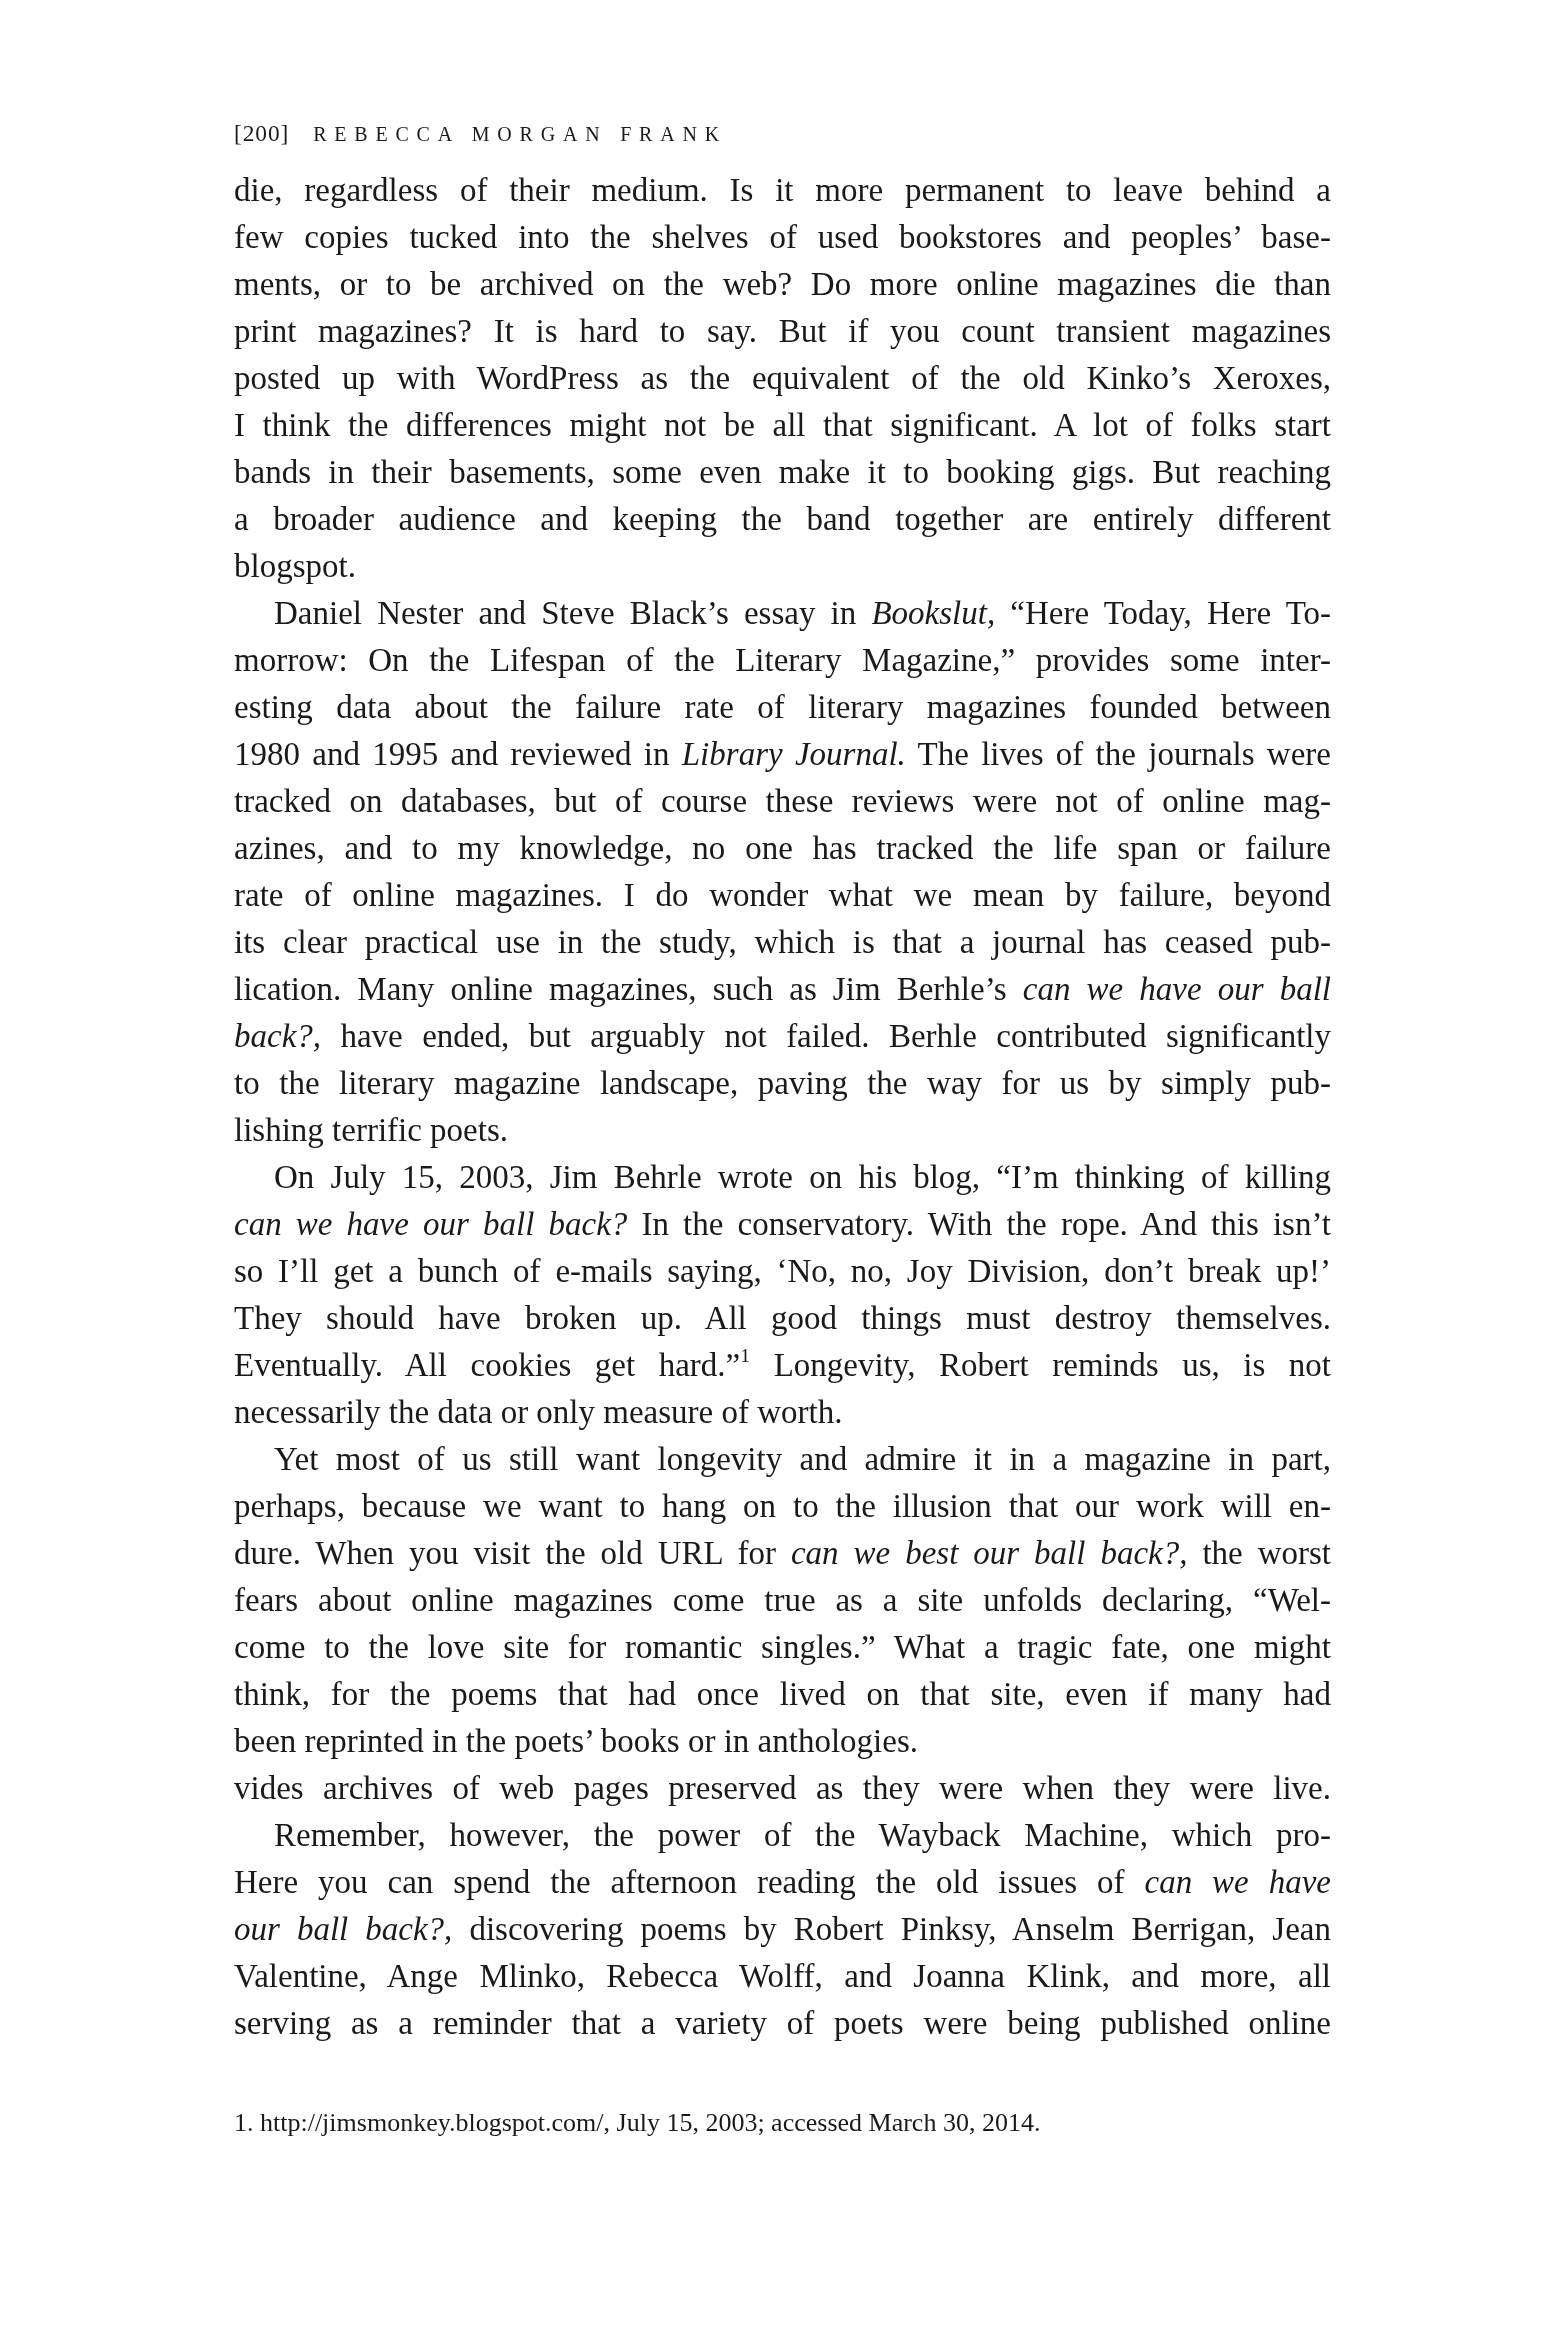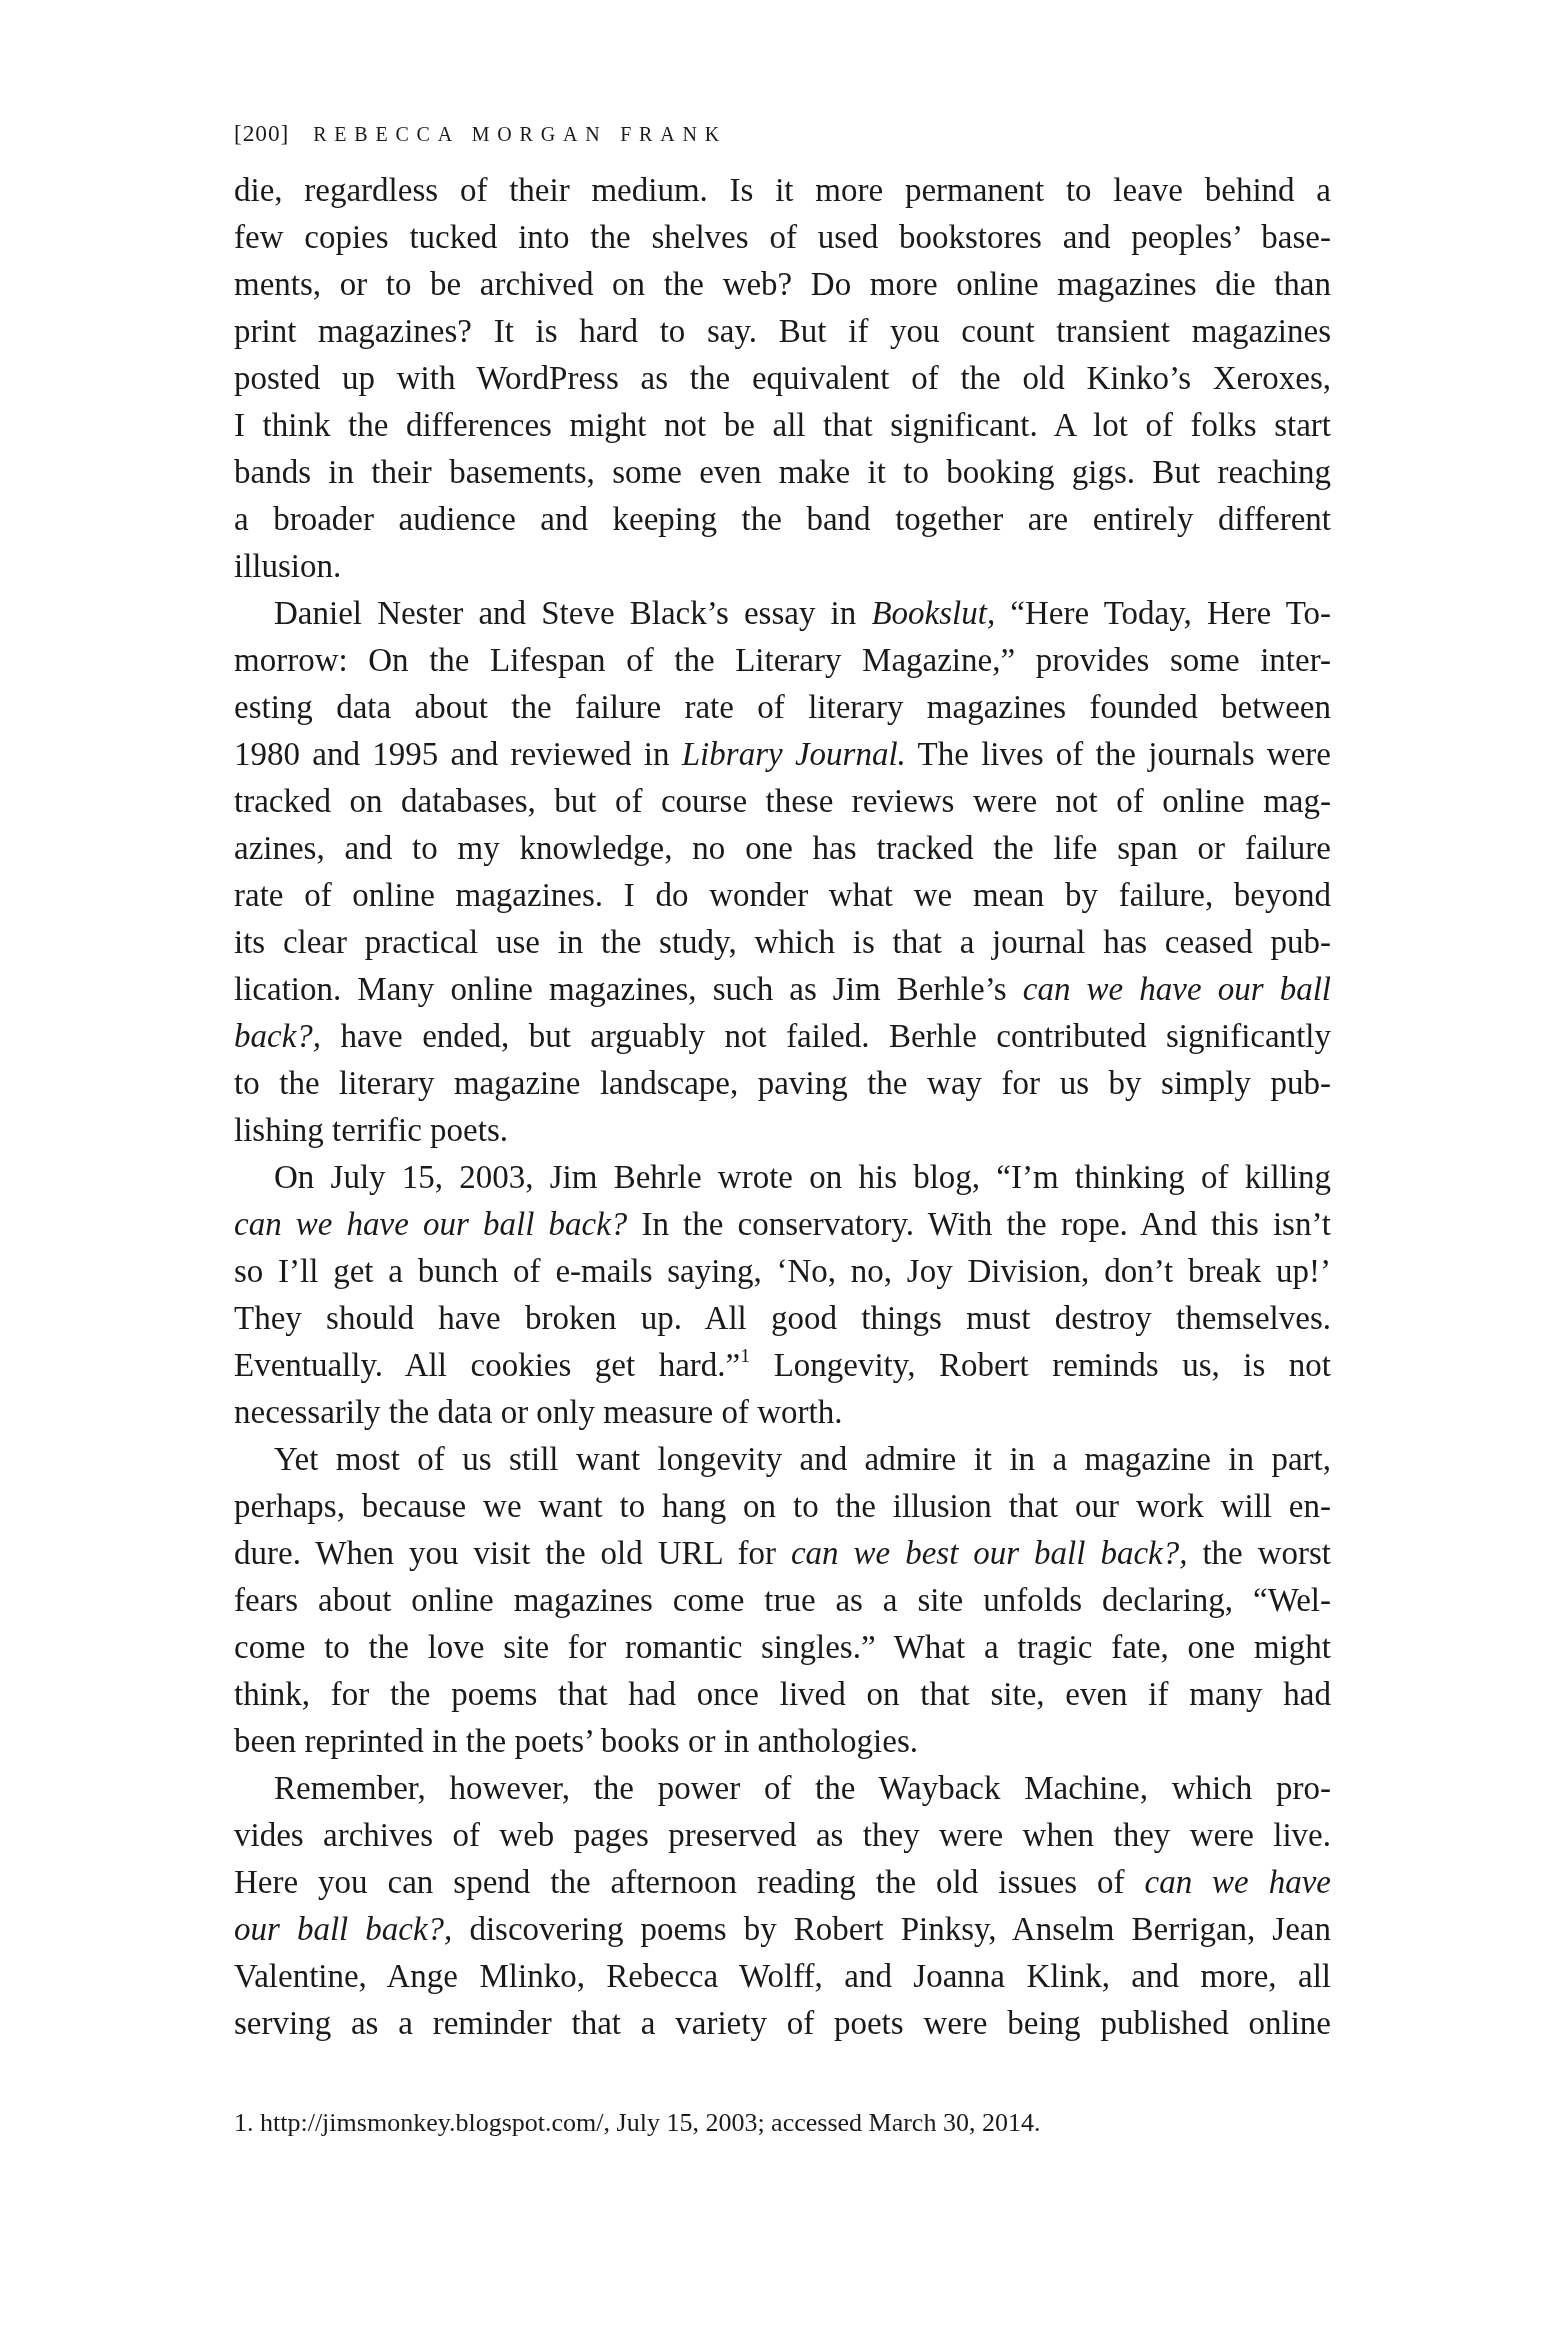--- a/index.html
+++ b/index.html
@@ -26,21 +26,21 @@
   </div>
   <div class="body" id="body-text">
       <div class="line"><span>die, regardless of their medium. Is it more permanent to leave behind a</span></div>
       <div class="line"><span>few copies tucked into the shelves of used bookstores and peoples’ base-</span></div>
       <div class="line"><span>ments, or to be archived on the web? Do more online magazines die than</span></div>
       <div class="line"><span>print magazines? It is hard to say. But if you count transient magazines</span></div>
       <div class="line"><span>posted up with WordPress as the equivalent of the old Kinko’s Xeroxes,</span></div>
       <div class="line"><span>I think the differences might not be all that significant. A lot of folks start</span></div>
       <div class="line"><span>bands in their basements, some even make it to booking gigs. But reaching</span></div>
       <div class="line"><span>a broader audience and keeping the band together are entirely different</span></div>
-      <div class="line last"><span>illusion.</span></div>
+      <div class="line last"><span>blogspot.</span></div>
       <div class="line indent"><span>Daniel Nester and Steve Black’s essay in </span><em>Bookslut,</em><span> “Here Today, Here To-</span></div>
       <div class="line"><span>morrow: On the Lifespan of the Literary Magazine,” provides some inter-</span></div>
       <div class="line"><span>esting data about the failure rate of literary magazines founded between</span></div>
       <div class="line"><span>1980 and 1995 and reviewed in </span><em>Library Journal.</em><span> The lives of the journals were</span></div>
       <div class="line"><span>tracked on databases, but of course these reviews were not of online mag-</span></div>
       <div class="line"><span>azines, and to my knowledge, no one has tracked the life span or failure</span></div>
       <div class="line"><span>rate of online magazines. I do wonder what we mean by failure, beyond</span></div>
       <div class="line"><span>its clear practical use in the study, which is that a journal has ceased pub-</span></div>
       <div class="line"><span>lication. Many online magazines, such as Jim Berhle’s </span><em>can we have our ball</em></div>
       <div class="line"><em>back?,</em><span> have ended, but arguably not failed. Berhle contributed significantly</span></div>
@@ -52,22 +52,22 @@
       <div class="line"><span>They should have broken up. All good things must destroy themselves.</span></div>
       <div class="line"><span>Eventually. All cookies get hard.”</span><sup>1</sup><span> Longevity, Robert reminds us, is not</span></div>
       <div class="line last"><span>necessarily the data or only measure of worth.</span></div>
       <div class="line indent"><span>Yet most of us still want longevity and admire it in a magazine in part,</span></div>
       <div class="line"><span>perhaps, because we want to hang on to the illusion that our work will en-</span></div>
       <div class="line"><span>dure. When you visit the old URL for </span><em>can we best our ball back?,</em><span> the worst</span></div>
       <div class="line"><span>fears about online magazines come true as a site unfolds declaring, “Wel-</span></div>
       <div class="line"><span>come to the love site for romantic singles.” What a tragic fate, one might</span></div>
       <div class="line"><span>think, for the poems that had once lived on that site, even if many had</span></div>
       <div class="line last"><span>been reprinted in the poets’ books or in anthologies.</span></div>
+      <div class="line"><span>vides archives of web pages preserved as they were when they were live.</span></div>
       <div class="line indent"><span>Remember, however, the power of the Wayback Machine, which pro-</span></div>
-      <div class="line"><span>vides archives of web pages preserved as they were when they were live.</span></div>
       <div class="line"><span>Here you can spend the afternoon reading the old issues of </span><em>can we have</em></div>
       <div class="line"><em>our ball back?,</em><span> discovering poems by Robert Pinksy, Anselm Berrigan, Jean</span></div>
       <div class="line"><span>Valentine, Ange Mlinko, Rebecca Wolff, and Joanna Klink, and more, all</span></div>
       <div class="line"><span>serving as a reminder that a variety of poets were being published online</span></div>
     </div>
   <div class="footnote">1. http://jimsmonkey.blogspot.com/, July 15, 2003; accessed March 30, 2014.</div>
 </div>
 
 
 </body></html>

